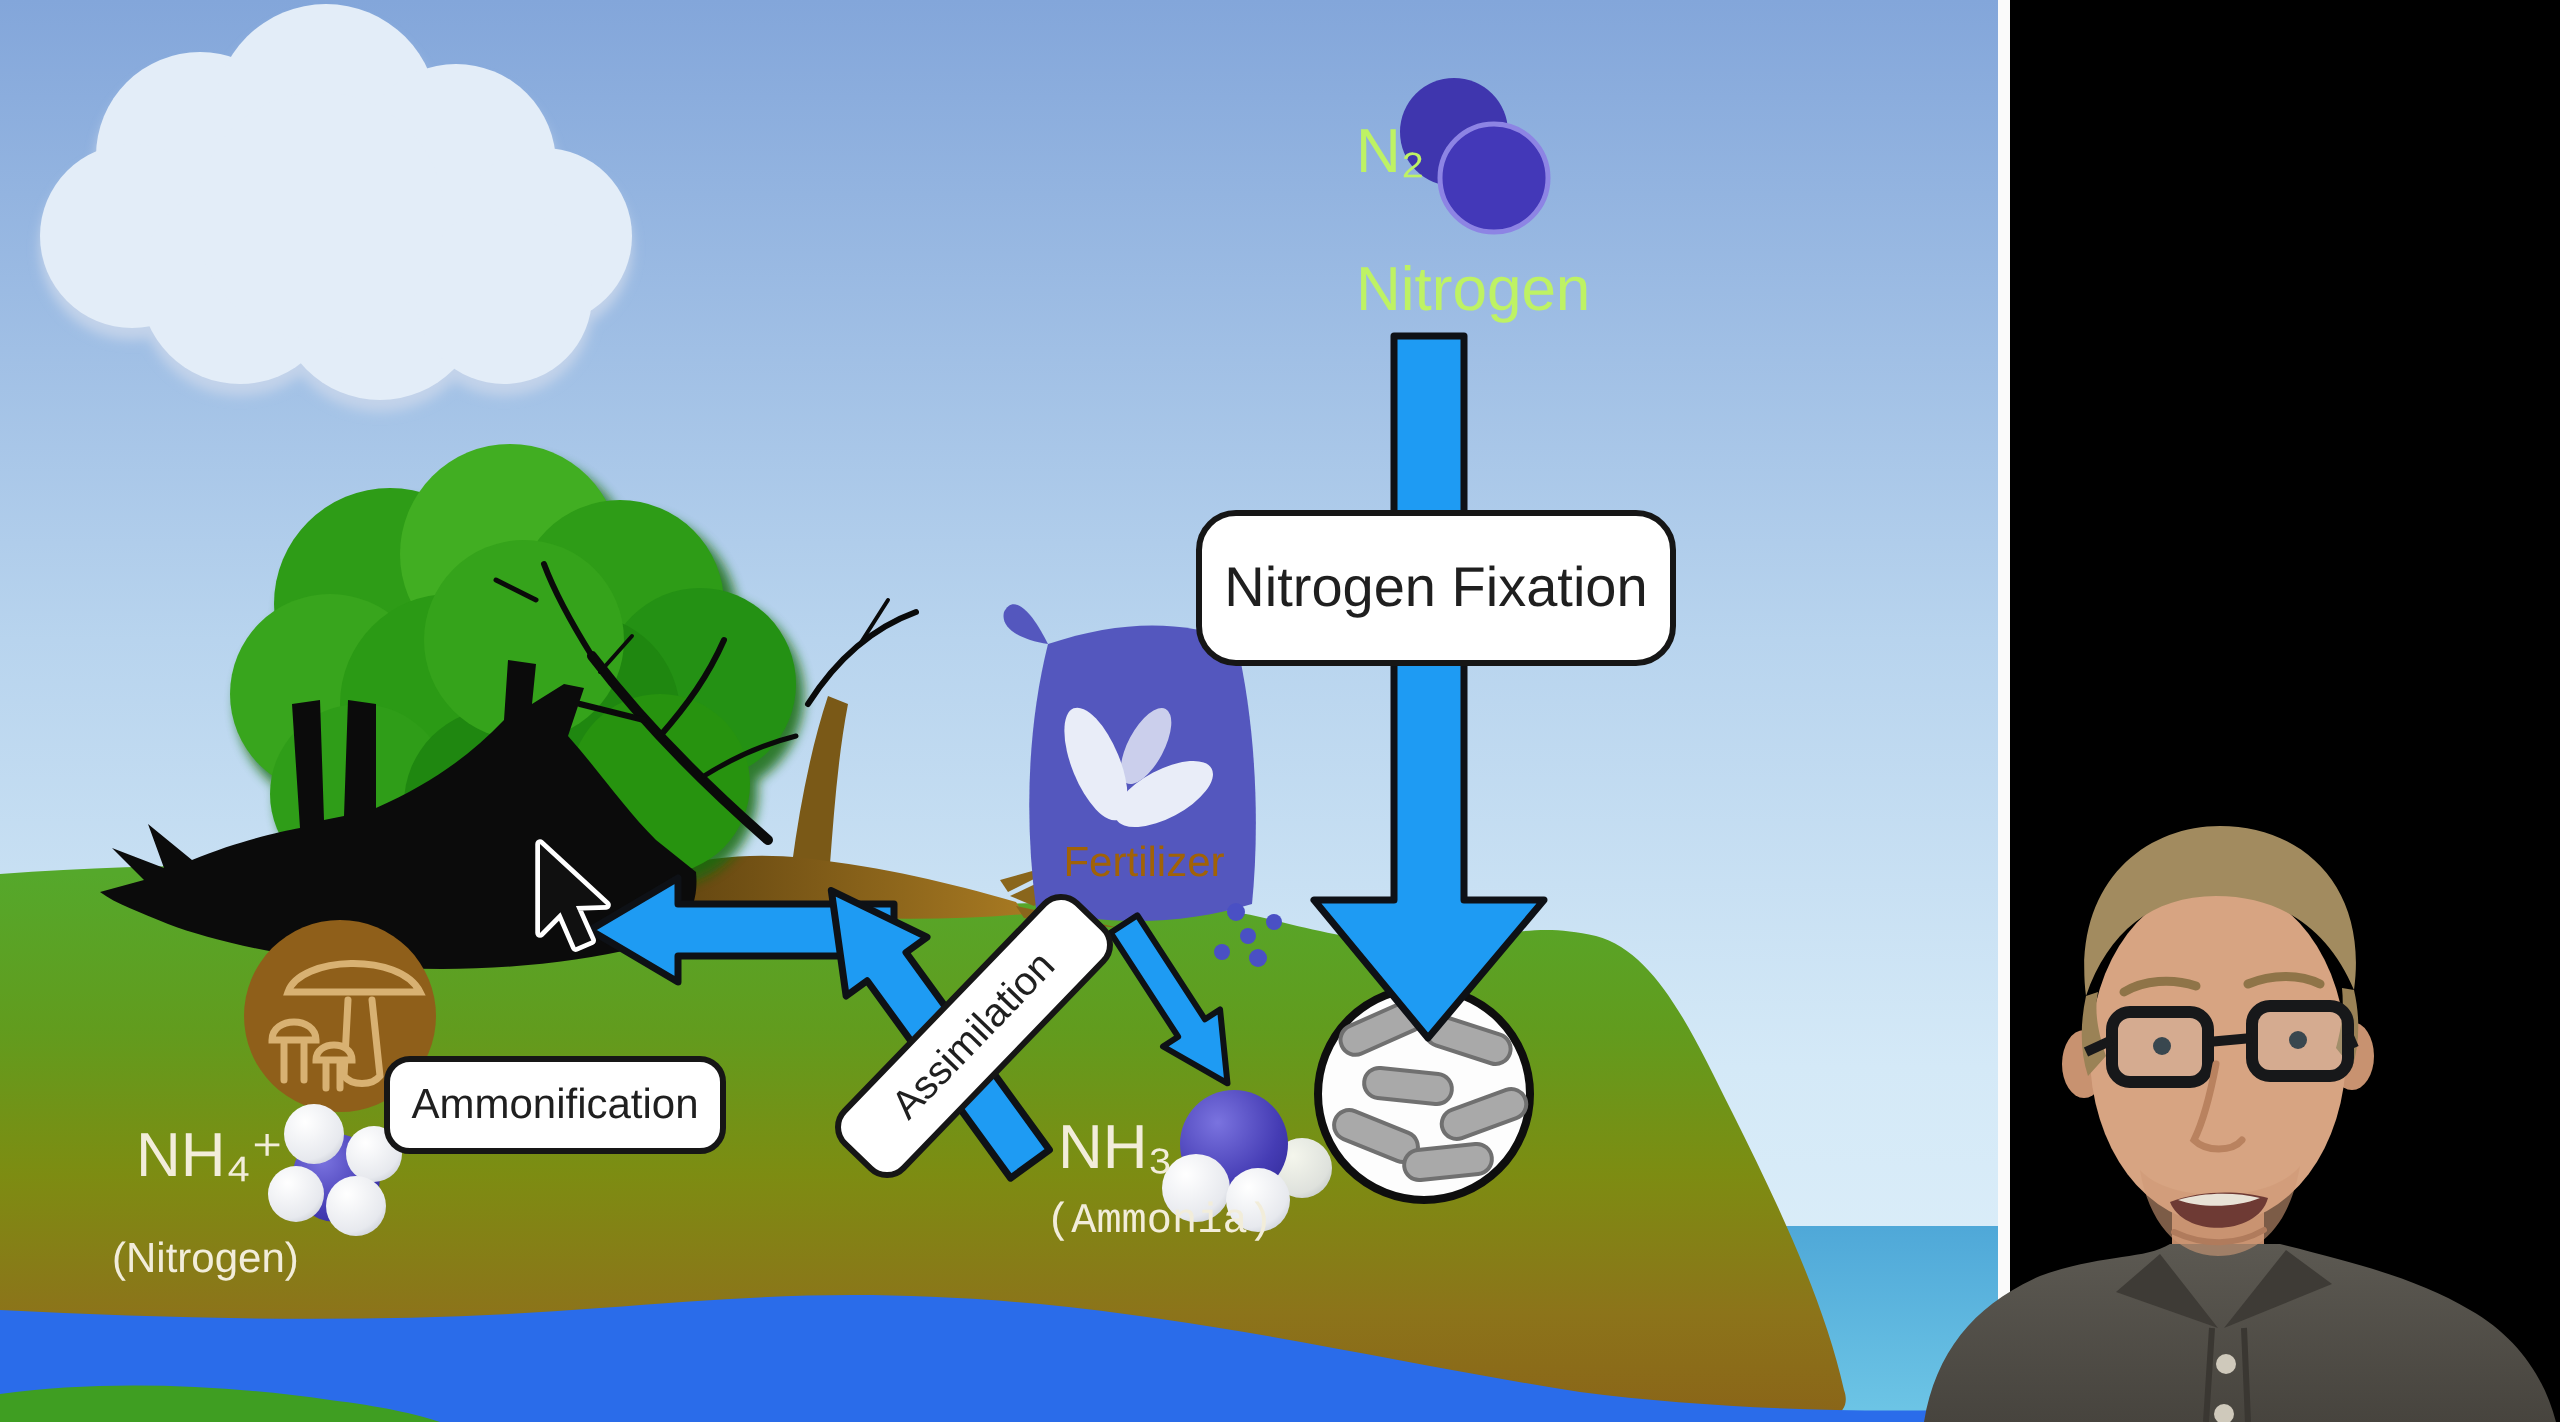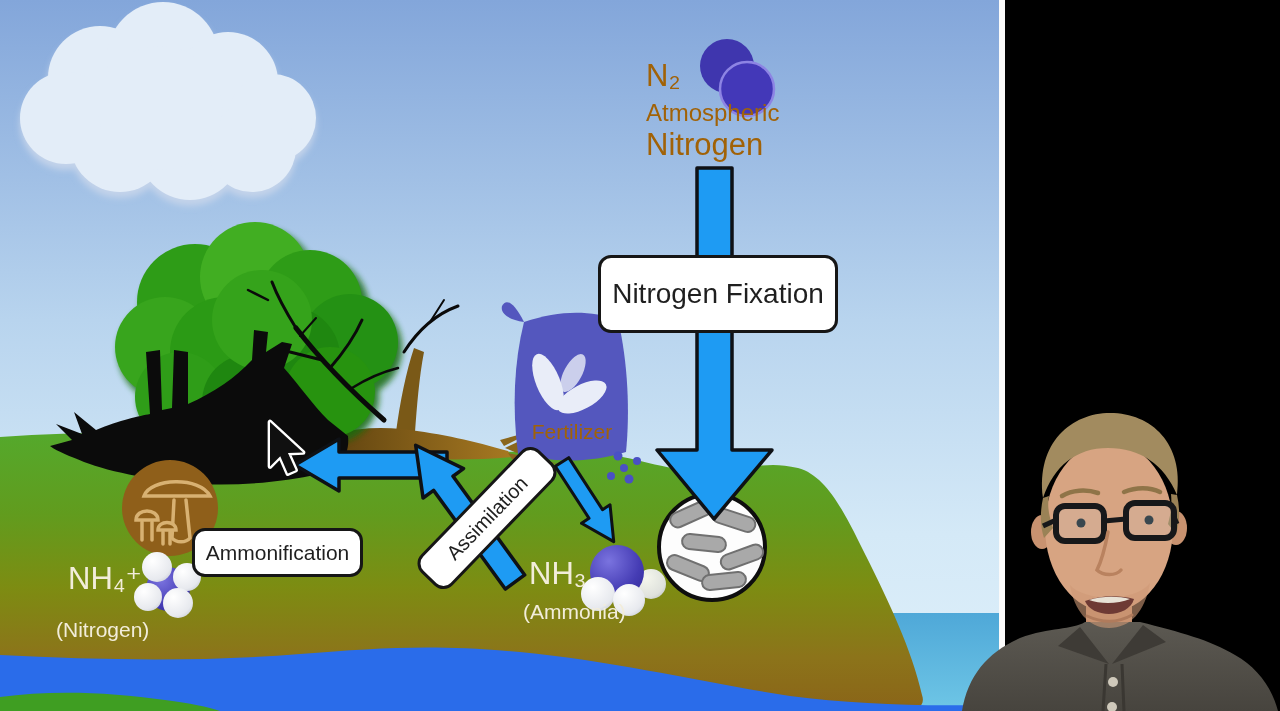--- a/index.html
+++ b/index.html
@@ -3,35 +3,35 @@
 <meta charset="utf-8">
 <style>
   html,body{margin:0;padding:0;background:#000;}
   .stage{position:relative;width:1280px;height:711px;overflow:hidden;background:#000;
          font-family:"Liberation Sans","DejaVu Sans",sans-serif;}
   .diagram-wrap{position:absolute;left:0;top:0;width:1005px;height:711px;z-index:0;}
   .black-panel{position:absolute;left:1005px;top:0;width:275px;height:711px;background:#000;z-index:1;}
   .frame-border{position:absolute;left:999px;top:0;width:6px;height:711px;background:#FAFAFA;z-index:3;}
   .presenter-wrap{position:absolute;left:940px;top:380px;width:340px;height:331px;z-index:4;}
   .overlay{position:absolute;z-index:2;white-space:nowrap;}
-  .navy{color:#a16207;}
+  .navy{color:#bef264;margin-left:32px;}
   .cream{color:#F2EDDA;}
   .lbl-n2{left:646px;top:58px;font-size:31px;}
   .lbl-atm{left:646px;top:99px;font-size:24px;}
   .lbl-nitrogen{left:646px;top:127px;font-size:31px;}
   .procbox{background:#FFFFFF;border:3px solid #161616;border-radius:13px;color:#1F1F1F;
            display:flex;align-items:center;justify-content:center;}
-  .box-nf{left:598px;top:255px;width:234px;height:72px;font-size:28px;}
+  .box-nf{left:598px;top:255px;width:234px;height:72px;font-size:28px;border-radius:20px;}
   .box-assim{left:402px;top:496px;width:164px;height:38px;font-size:20px;transform:rotate(-46deg);}
   .box-ammon{left:192px;top:528px;width:165px;height:43px;font-size:21px;text-align:right;}
   .lbl-fert{left:516px;top:420px;width:112px;text-align:center;font-size:21px;color:#a16207;}
   .lbl-nh4{left:68px;top:560px;font-size:31px;}
   .lbl-ammonium{left:56px;top:618px;font-size:21px;}
   .lbl-nh3{left:529px;top:556px;font-size:31px;}
-  .lbl-ammonia{left:523px;top:600px;font-size:21px;}
+  .lbl-ammonia{left:523px;top:600px;font-size:21px;font-family:Liberation Mono, monospace;}
 </style>
 </head>
 <body>
 
 <div class="stage">
 
   <div class="diagram-wrap">
     <svg width="1005" height="711" viewBox="0 0 1005 711">
       <defs>
         <linearGradient id="sky" x1="0" y1="0" x2="0" y2="1">
@@ -238,21 +238,20 @@
            C860,705 940,707 1005,704 L1005,711 L0,711 Z"></path>
       <path fill="#3F9E22" d="M0,697 C50,690 110,692 165,700 C190,703 208,707 220,711 L0,711 Z"></path>
 
       <g transform="translate(270,422) scale(1.35)">
         <path d="M0,0 L0,33 L7.6,25.3 L13.2,38.2 L19,35.7 L13.3,23 L24.5,22.6 Z" fill="#101010" stroke="#FFFFFF" stroke-width="3.5" stroke-linejoin="round" paint-order="stroke"></path>
       </g>
     </svg>
   </div>
 
   <div class="overlay navy lbl-n2">N₂</div>
-  <div class="overlay navy lbl-atm">Atmospheric</div>
   <div class="overlay navy lbl-nitrogen">Nitrogen</div>
 
   <div class="overlay procbox box-nf">Nitrogen Fixation</div>
   <div class="overlay procbox box-assim">Assimilation</div>
   <div class="overlay procbox box-ammon">Ammonification</div>
 
   <div class="overlay lbl-fert">Fertilizer</div>
 
   <div class="overlay cream lbl-nh4">NH₄⁺</div>
   <div class="overlay cream lbl-ammonium">(Nitrogen)</div>

